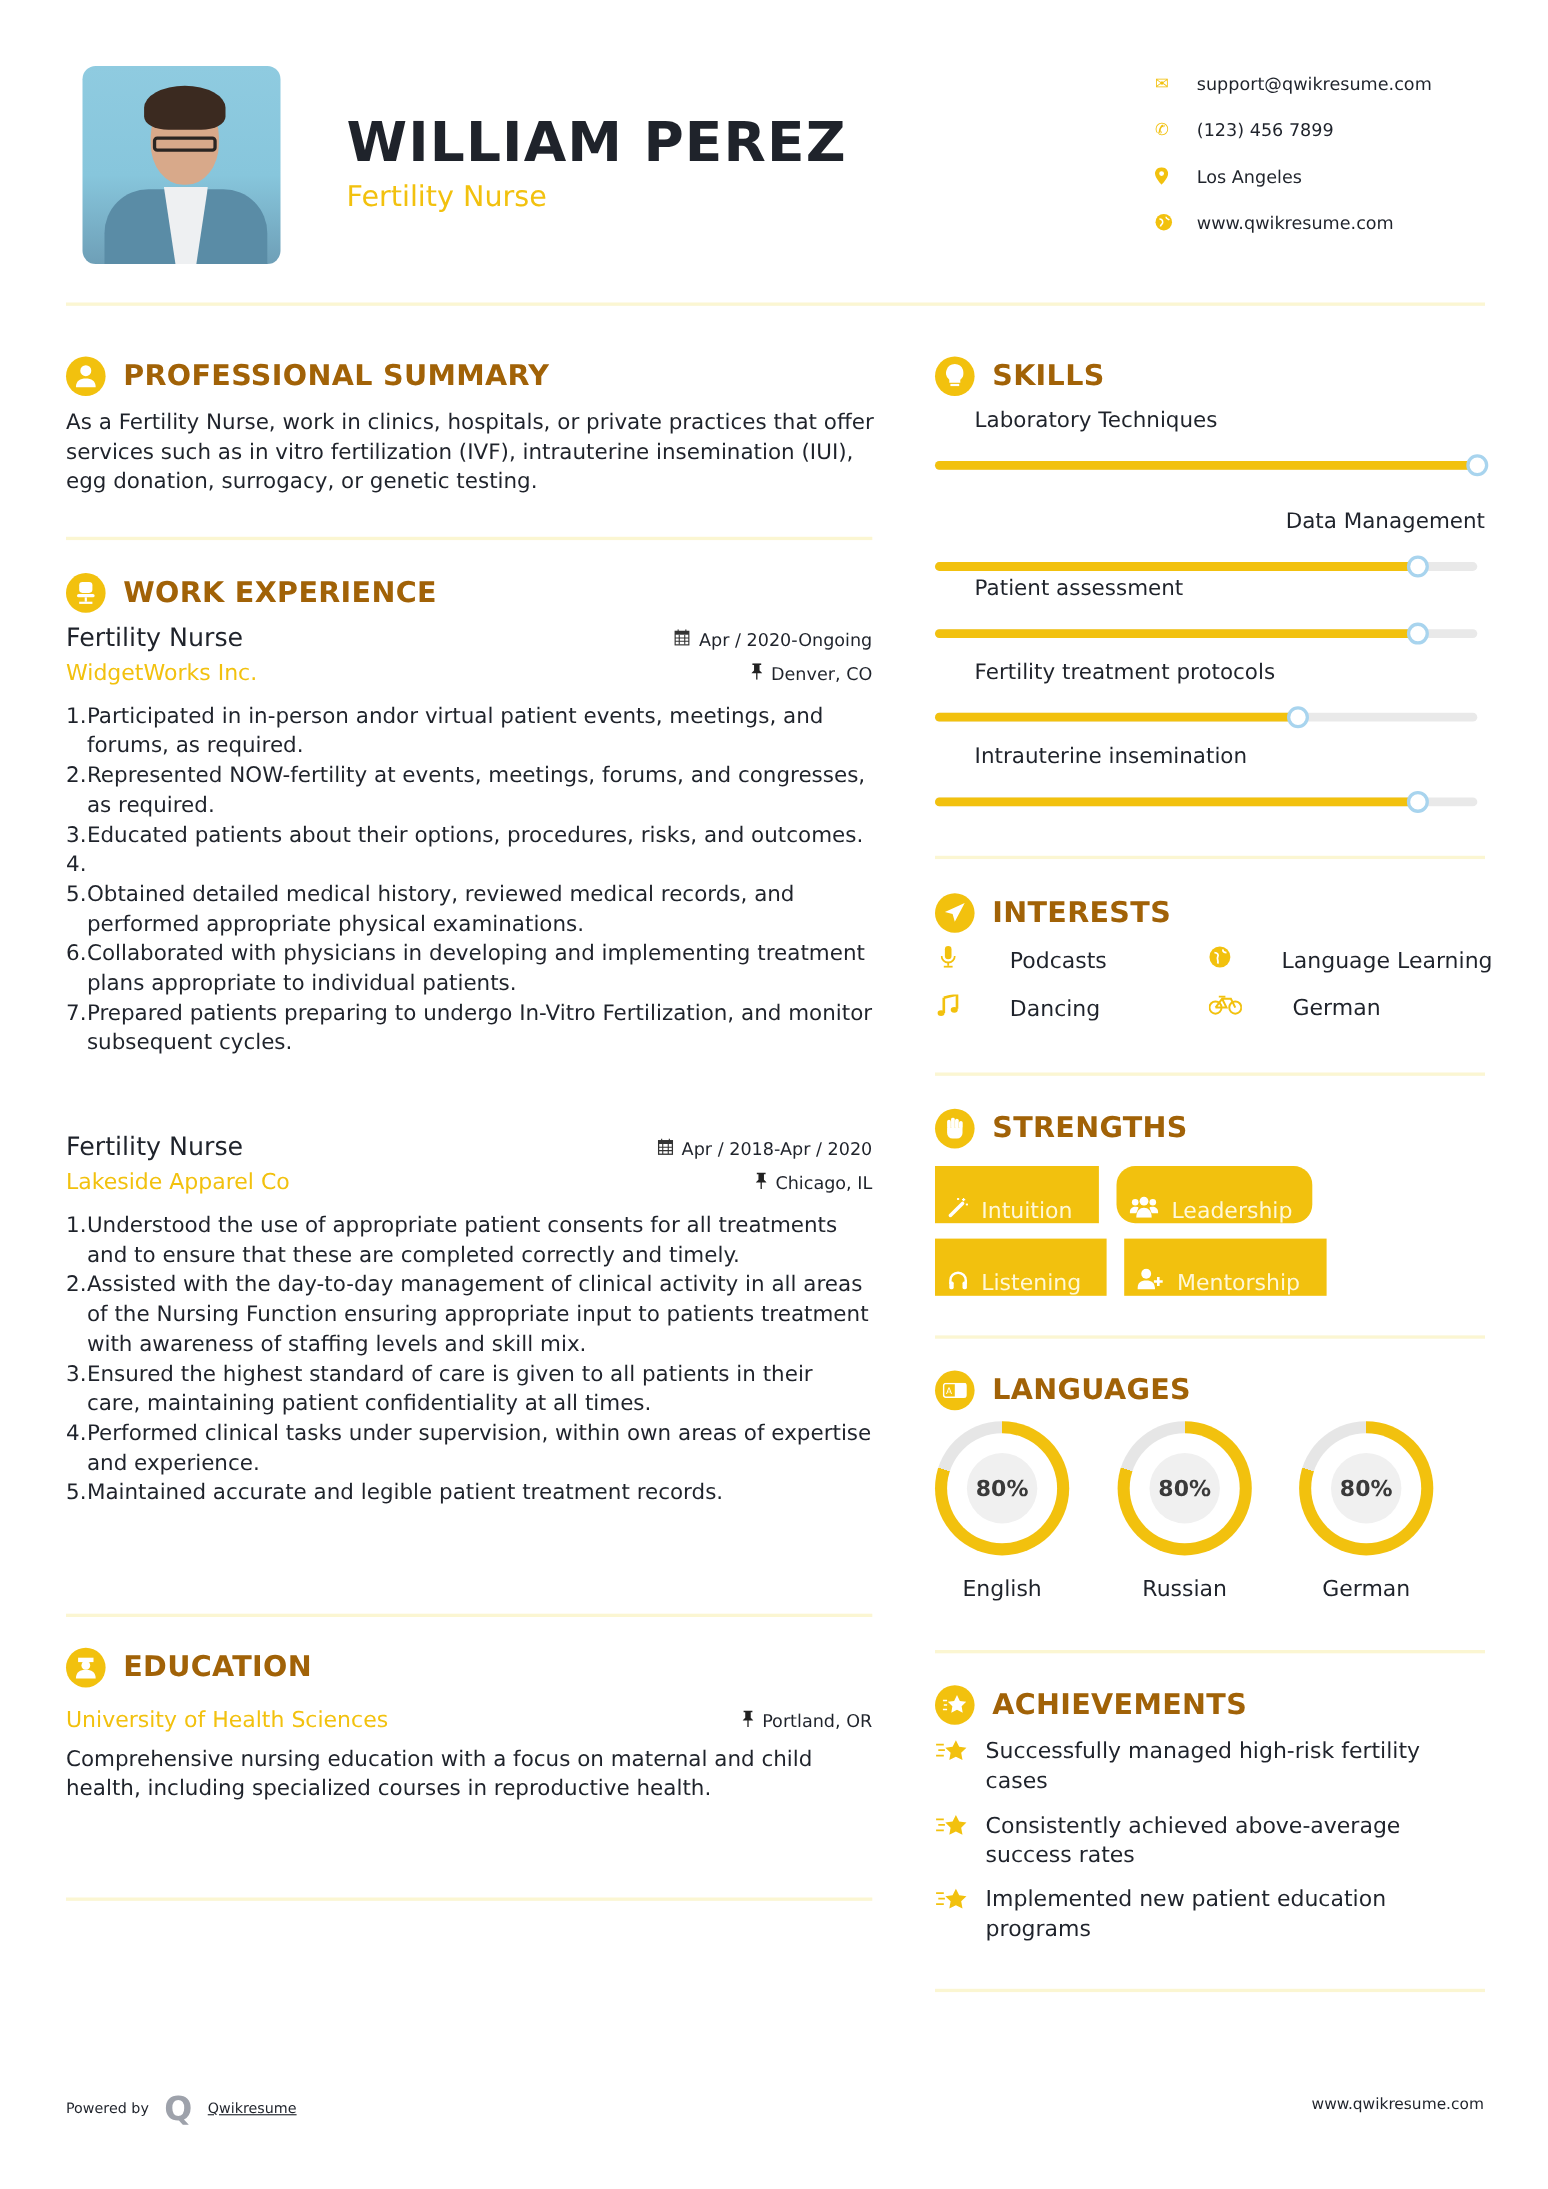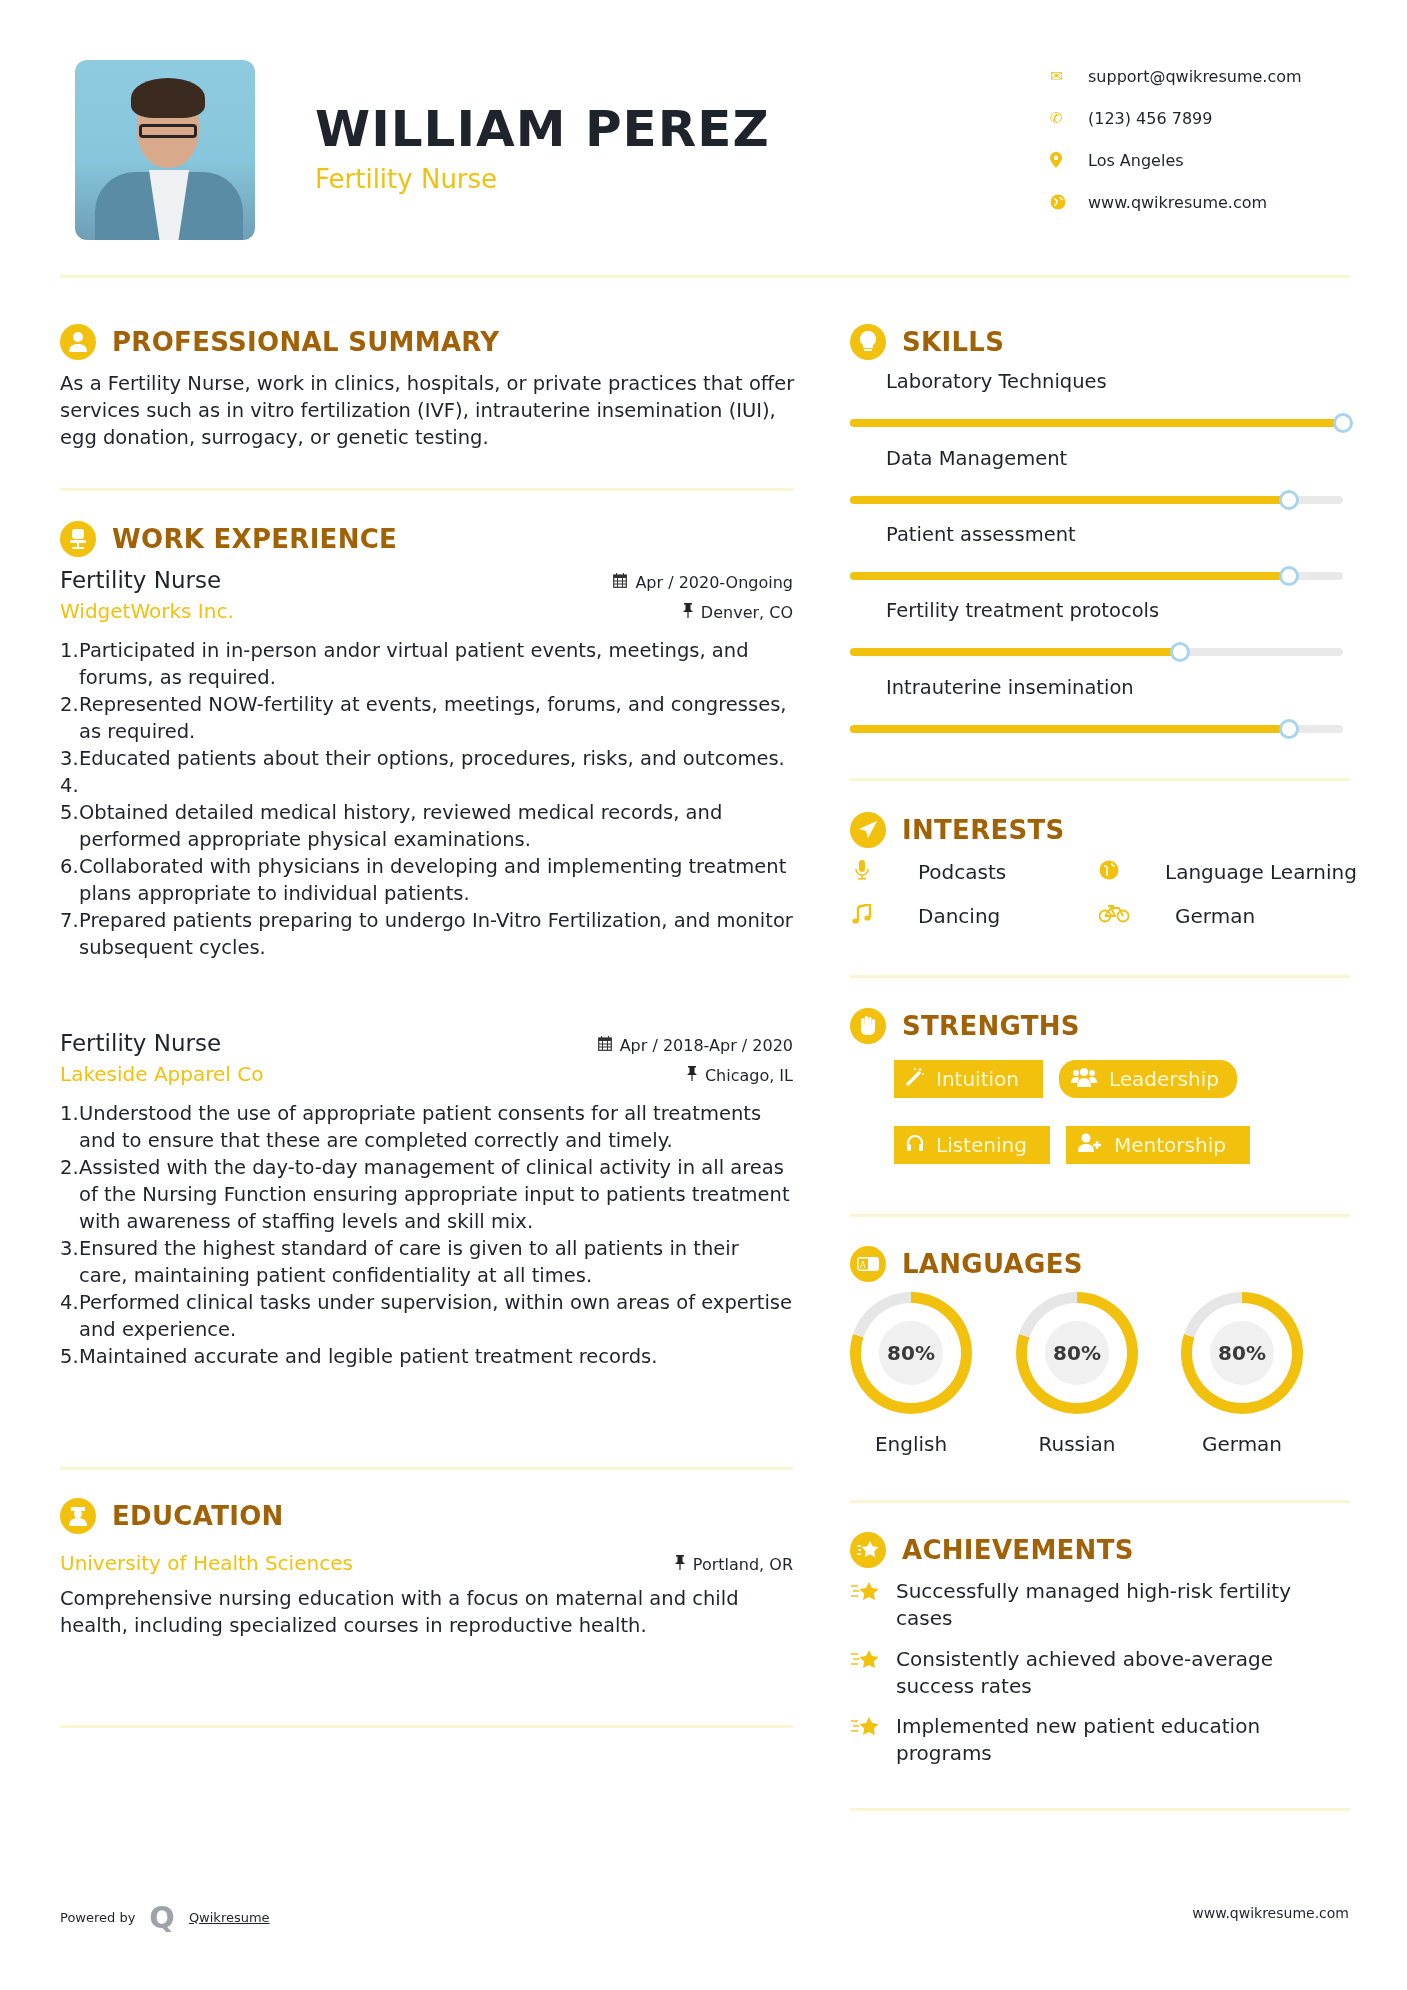--- a/index.html
+++ b/index.html
@@ -64,22 +64,22 @@
     position: absolute; top: -6px; width: 20px; height: 20px; border-radius: 50%;
     background: #ffffff; border: 3px solid #a8d4ee; margin-left: -10px;
   }
 
   
   .interest { position: absolute; display: flex; align-items: center; font-size: 20px; color: #1f232b; gap: 30px; }
   .interest .ii { color: #f2c10e; margin-right: 14px; font-size: 18px; width: 24px; text-align: center; }
 
   
   .badge {
-    position: absolute; height: 38px; background: #f2c10e; color: #fff8d8;
-    font-size: 20px; display: flex; align-items: center; padding: 0 12px; margin-left: 44px;
+    position: absolute; height: 52px; background: #f2c10e; color: #fff8d8;
+    font-size: 20px; display: flex; align-items: flex-end; padding: 0 12px;
   }
   .badge .bi { margin-right: 12px; font-size: 18px; color: #ffffff; }
 
   
   .lang { position: absolute; width: 124px; text-align: center; }
   .ring {
     width: 122px; height: 122px; border-radius: 50%;
     display: flex; align-items: center; justify-content: center; margin: 0 auto;
   }
   .ring .hole {
@@ -315,21 +315,21 @@
   <span class="label">SKILLS</span>
 </div>
 
 <div class="skill" style="top:370px;">
   <div class="sk-label">Laboratory Techniques</div>
   <div class="track">
     <div class="fill" style="width:100%;"></div>
     <div class="knob" style="left:100%;"></div>
   </div>
 </div>
-<div class="skill" style="top:447px;">
+<div class="skill" style="top:462px;text-align:right;">
   <div class="sk-label">Data Management</div>
   <div class="track">
     <div class="fill" style="width:89%;"></div>
     <div class="knob" style="left:89%;"></div>
   </div>
 </div>
 <div class="skill" style="top:523px;">
   <div class="sk-label">Patient assessment</div>
   <div class="track">
     <div class="fill" style="width:89%;"></div>

